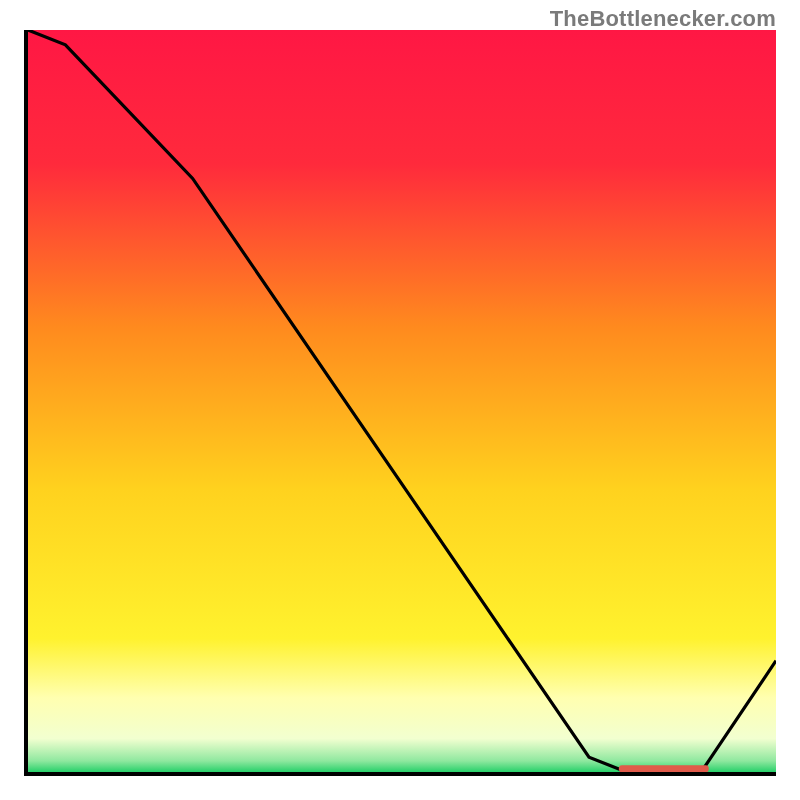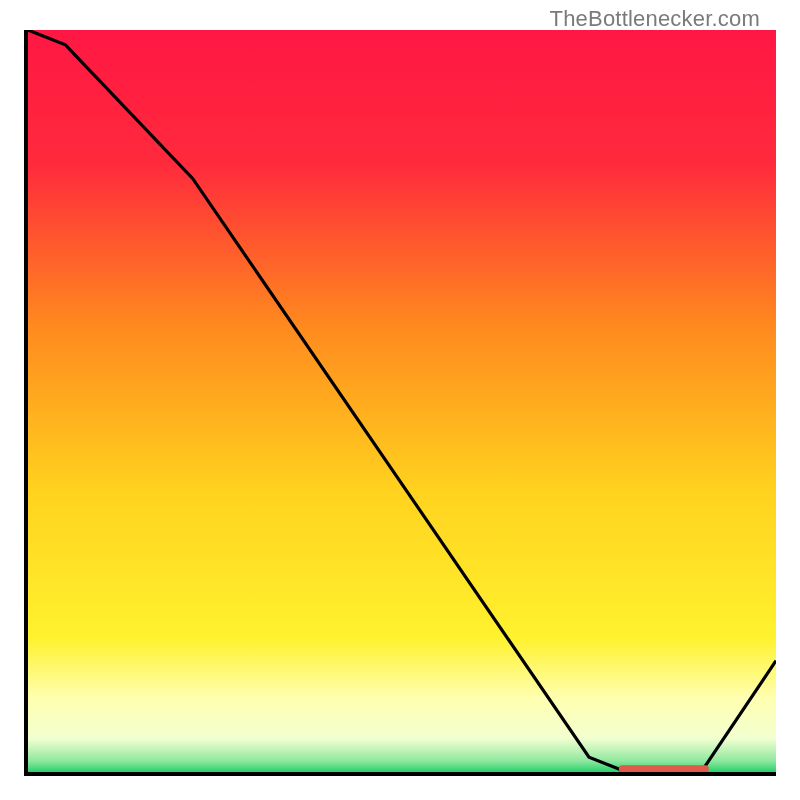--- a/index.html
+++ b/index.html
@@ -11,23 +11,23 @@
     font-family: Arial, Helvetica, sans-serif;
   }
   .root {
     position: relative;
     width: 800px;
     height: 800px;
   }
   .watermark {
     position: absolute;
     top: 6px;
-    right: 40px;
+    right: 24px;
     font-size: 22px;
-    font-weight: 400;
+    font-weight: 700;
     color: #7a7a7a;
     letter-spacing: 0.2px;
   }
   .plot-frame {
     position: absolute;
     left: 24px;
     top: 30px;
     width: 752px;
     height: 746px;
     border: 4px solid #000000;

